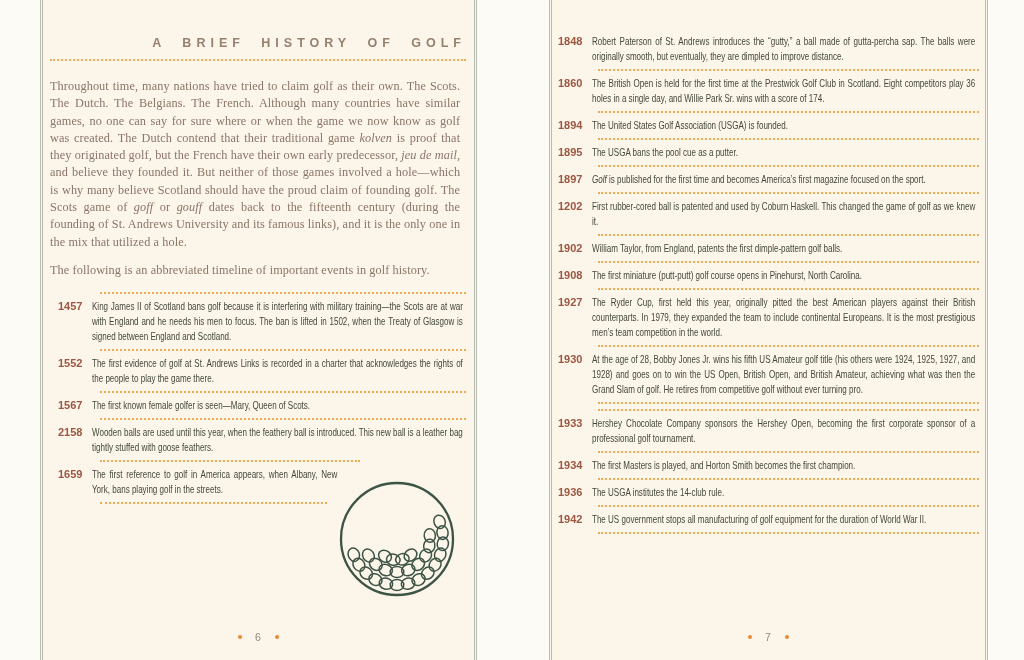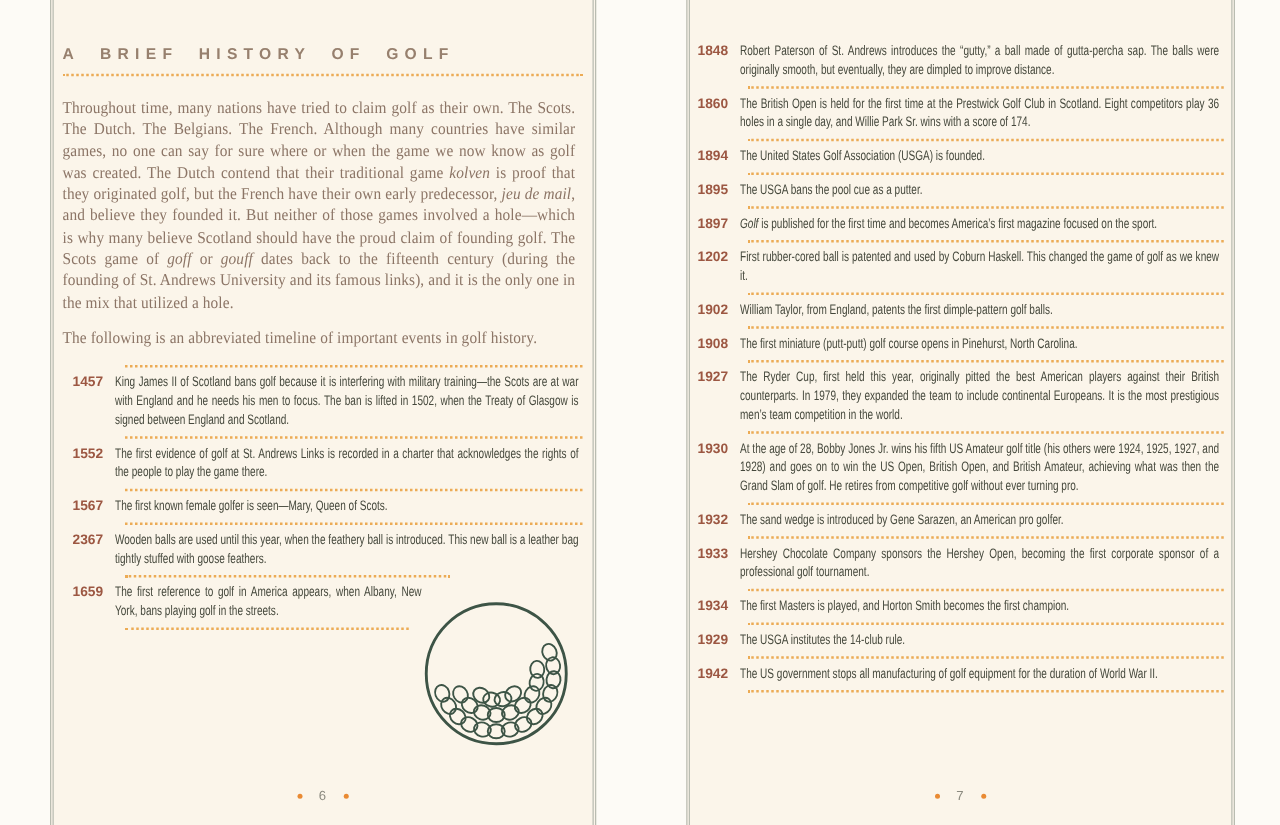--- a/index.html
+++ b/index.html
@@ -17,21 +17,21 @@
     border-right:3px double #b9bcb1;
   }
   .page.left  .paper{left:40px;width:431px;}
   .page.right .paper{left:37px;width:433px;}
   .content{position:relative;height:100%;}
   .page.left  .content{padding:36px 8px 0 7px;}
   .page.right .content{padding:34px 6px 0 6px;}
 
   
   .book-title{
-    margin:0;text-align:left;
+    margin:0;text-align:right;
     font-size:12.5px;font-weight:bold;
     letter-spacing:5px;word-spacing:8px;
     color:#97806e;
   }
   .title-rule{border-top:2px dotted #ecab55;margin-top:9px;}
 
   
   .intro-wrap{width:441px;transform:scaleX(0.93);transform-origin:0 0;}
   .intro-wrap p{
     font-family:"Liberation Serif","DejaVu Serif",serif;
@@ -104,21 +104,21 @@
               <div class="tyear">1552</div>
               <div class="etext"><span>The first evidence of golf at St. Andrews Links is recorded in a charter that acknowledges the rights of the people to play the game there.</span></div>
             </div>
             <div class="sep full"></div>
             <div class="trow">
               <div class="tyear">1567</div>
               <div class="etext"><span>The first known female golfer is seen—Mary, Queen of Scots.</span></div>
             </div>
             <div class="sep full"></div>
             <div class="trow">
-              <div class="tyear">2367</div>
+              <div class="tyear">2158</div>
               <div class="etext"><span>Wooden balls are used until this year, when the feathery ball is introduced. This new ball is a leather bag tightly stuffed with goose feathers.</span></div>
             </div>
             <div class="sep short1"></div>
             <div class="trow narrow">
               <div class="tyear">1659</div>
               <div class="etext"><span>The first reference to golf in America appears, when Albany, New York, bans playing golf in the streets.</span></div>
             </div>
             <div class="sep short2"></div>
           </div>
       </div>
@@ -213,37 +213,33 @@
             <div class="trow">
               <div class="tyear">1927</div>
               <div class="etext"><span>The Ryder Cup, first held this year, originally pitted the best American players against their British counterparts. In 1979, they expanded the team to include continental Europeans. It is the most prestigious men’s team competition in the world.</span></div>
             </div>
             <div class="sep full"></div>
             <div class="trow">
               <div class="tyear">1930</div>
               <div class="etext"><span>At the age of 28, Bobby Jones Jr. wins his fifth US Amateur golf title (his others were 1924, 1925, 1927, and 1928) and goes on to win the US Open, British Open, and British Amateur, achieving what was then the Grand Slam of golf. He retires from competitive golf without ever turning pro.</span></div>
             </div>
             <div class="sep full"></div>
-            <div class="trow">
-              <div class="tyear">1932</div>
-              <div class="etext"><span>The sand wedge is introduced by Gene Sarazen, an American pro golfer.</span></div>
-            </div>
             <div class="sep full"></div>
             <div class="trow">
               <div class="tyear">1933</div>
               <div class="etext"><span>Hershey Chocolate Company sponsors the Hershey Open, becoming the first corporate sponsor of a professional golf tournament.</span></div>
             </div>
             <div class="sep full"></div>
             <div class="trow">
               <div class="tyear">1934</div>
               <div class="etext"><span>The first Masters is played, and Horton Smith becomes the first champion.</span></div>
             </div>
             <div class="sep full"></div>
             <div class="trow">
-              <div class="tyear">1929</div>
+              <div class="tyear">1936</div>
               <div class="etext"><span>The USGA institutes the 14-club rule.</span></div>
             </div>
             <div class="sep full"></div>
             <div class="trow">
               <div class="tyear">1942</div>
               <div class="etext"><span>The US government stops all manufacturing of golf equipment for the duration of World War II.</span></div>
             </div>
             <div class="sep full"></div>
           </div>
       </div>

